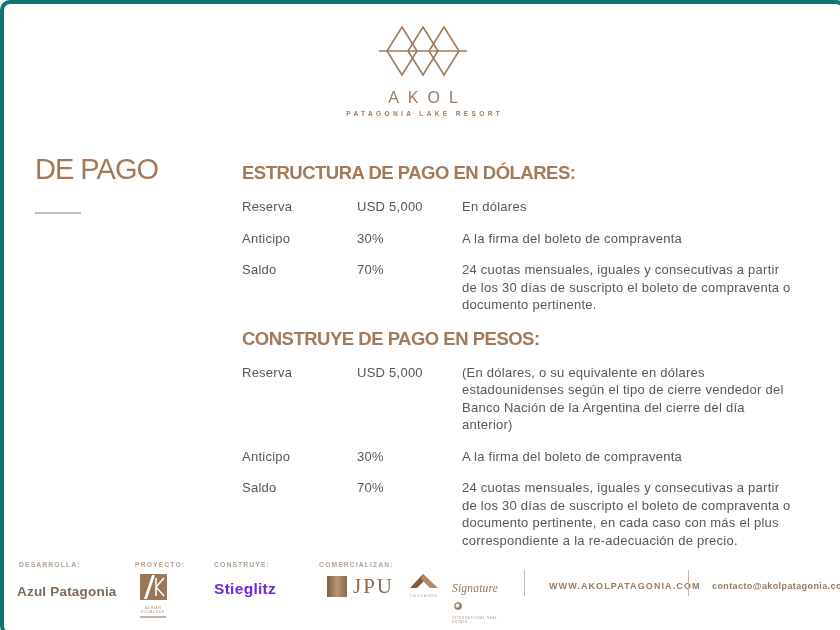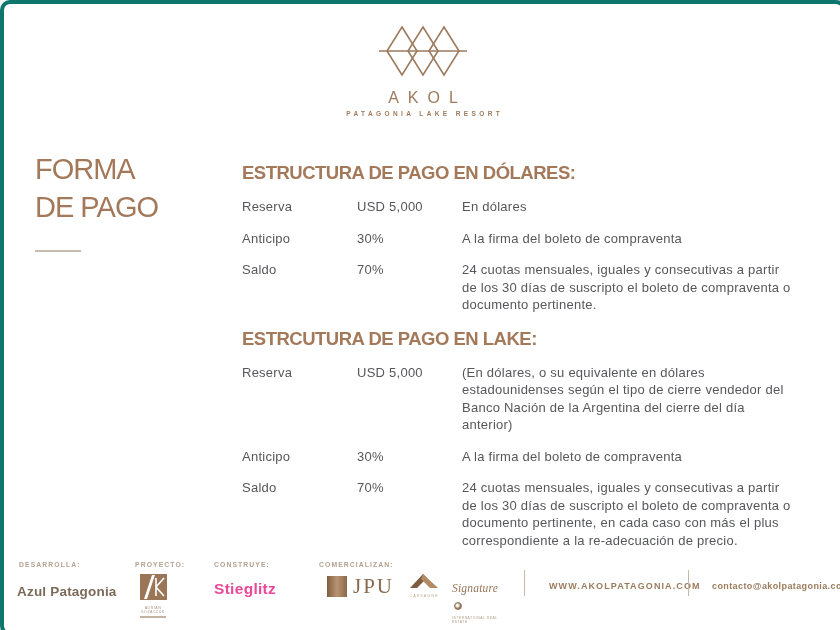--- a/index.html
+++ b/index.html
@@ -40,21 +40,21 @@
     margin-bottom:14px;
     font-size:13px; line-height:17.5px; letter-spacing:0.25px;
   }
   .cell{color:#56575a;}
   
   .footer{position:absolute; left:0; top:548px; width:838px; height:80px; font-weight:400;}
   .role-label{
     position:absolute; top:9px; font-size:6.8px; letter-spacing:1.1px;
     color:#b3a191; font-weight:700;
   }
-  .partner-name{position:absolute; color:#ec4899; font-weight:700;}
+  .partner-name{position:absolute; color:#6d28d9; font-weight:700;}
   .azul{left:13px; top:32px; font-size:13.5px; letter-spacing:0.2px; color:#7d6a59;}
   .stieglitz{left:210px; top:28px; font-size:15.5px; letter-spacing:0.3px;}
   .klogo{position:absolute; left:132px; top:22px; width:34px; text-align:center;}
   .klogo-sub{font-size:3.6px; letter-spacing:0.5px; color:#a8917b; margin-top:1.5px;}
   .klogo-rule{width:26px; height:2px; background:#c3b3a2; margin:2px auto 0;}
   .jpu{position:absolute; left:323px; top:22px; display:flex; align-items:center;}
   .jpu-square{width:20px; height:21px; background:linear-gradient(90deg,#7e5e40,#b99473,#8a6848); margin-right:6px;}
   .jpu-text{font-family:"Liberation Serif", serif; font-size:21px; letter-spacing:2px; color:#8a6a4e; font-weight:400;}
   .cassagne{position:absolute; left:400px; top:20px; width:40px; text-align:center;}
   .cassagne-sub{font-size:3.8px; letter-spacing:1px; color:#c2ab92; margin-top:1px;}
@@ -93,21 +93,20 @@
         <path d="M65 3 L80 27 L65 51 L50 27 Z"></path>
         <line x1="0" y1="27" x2="88" y2="27"></line>
       </g>
     </svg>
     <div class="brand-name">AKOL</div>
     <div class="brand-tagline">PATAGONIA LAKE RESORT</div>
   </header>
 
   <aside class="title-block">
     <h1 style="margin:0; font-weight:400;">
-      <div class="title-line">FORMA</div>
       <div class="title-line">DE PAGO</div>
     </h1>
     <div class="title-underline"></div>
   </aside>
 
   <main class="content">
 
     <section class="section">
       <h2>ESTRUCTURA DE PAGO EN DÓLARES:</h2>
       <div class="row">
@@ -121,21 +120,21 @@
         <div class="cell">A la firma del boleto de compraventa</div>
       </div>
       <div class="row">
         <div class="cell">Saldo</div>
         <div class="cell">70%</div>
         <div class="cell">24 cuotas mensuales, iguales y consecutivas a partir de los 30 días de suscripto el boleto de compraventa o documento pertinente.</div>
       </div>
     </section>
 
     <section class="section">
-      <h2>ESTRCUTURA DE PAGO EN LAKE:</h2>
+      <h2>CONSTRUYE DE PAGO EN PESOS:</h2>
       <div class="row">
         <div class="cell">Reserva</div>
         <div class="cell">USD 5,000</div>
         <div class="cell">(En dólares, o su equivalente en dólares estadounidenses según el tipo de cierre vendedor del Banco Nación de la Argentina del cierre del día anterior)</div>
       </div>
       <div class="row">
         <div class="cell">Anticipo</div>
         <div class="cell">30%</div>
         <div class="cell">A la firma del boleto de compraventa</div>
       </div>

